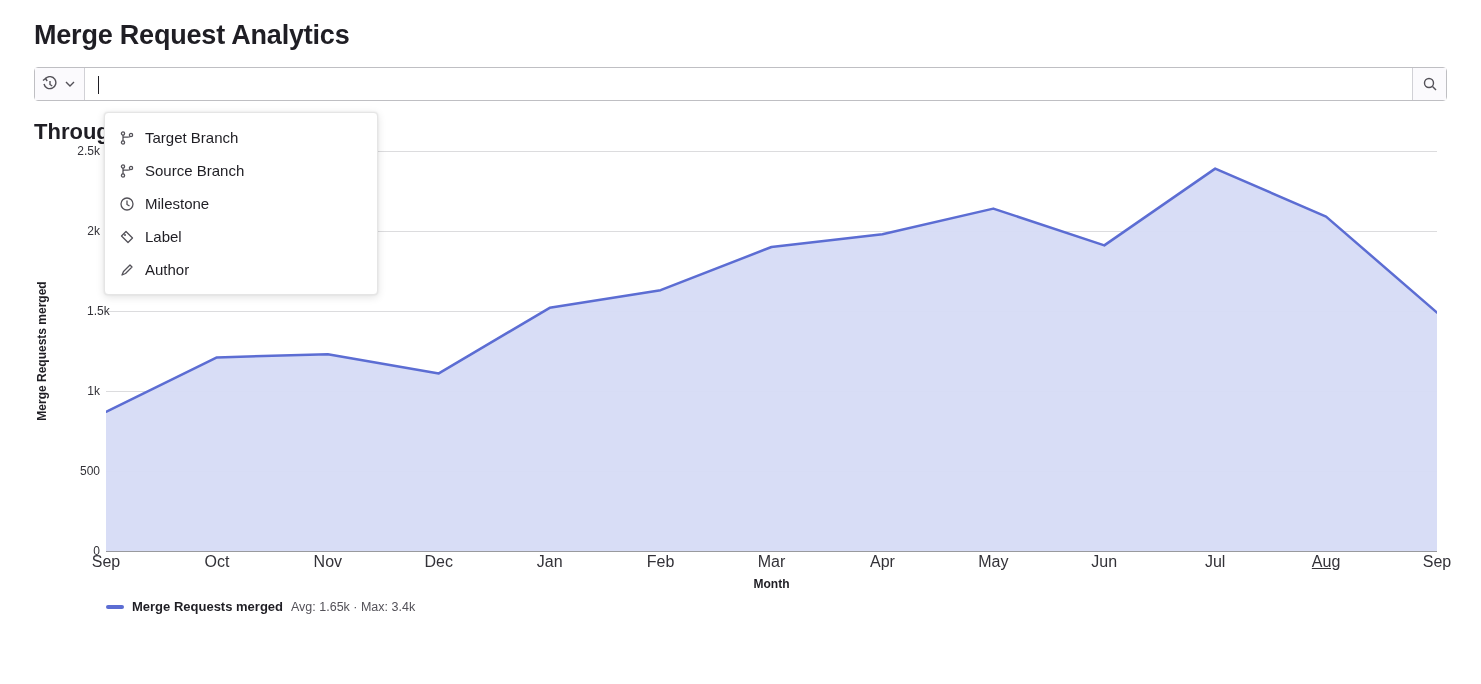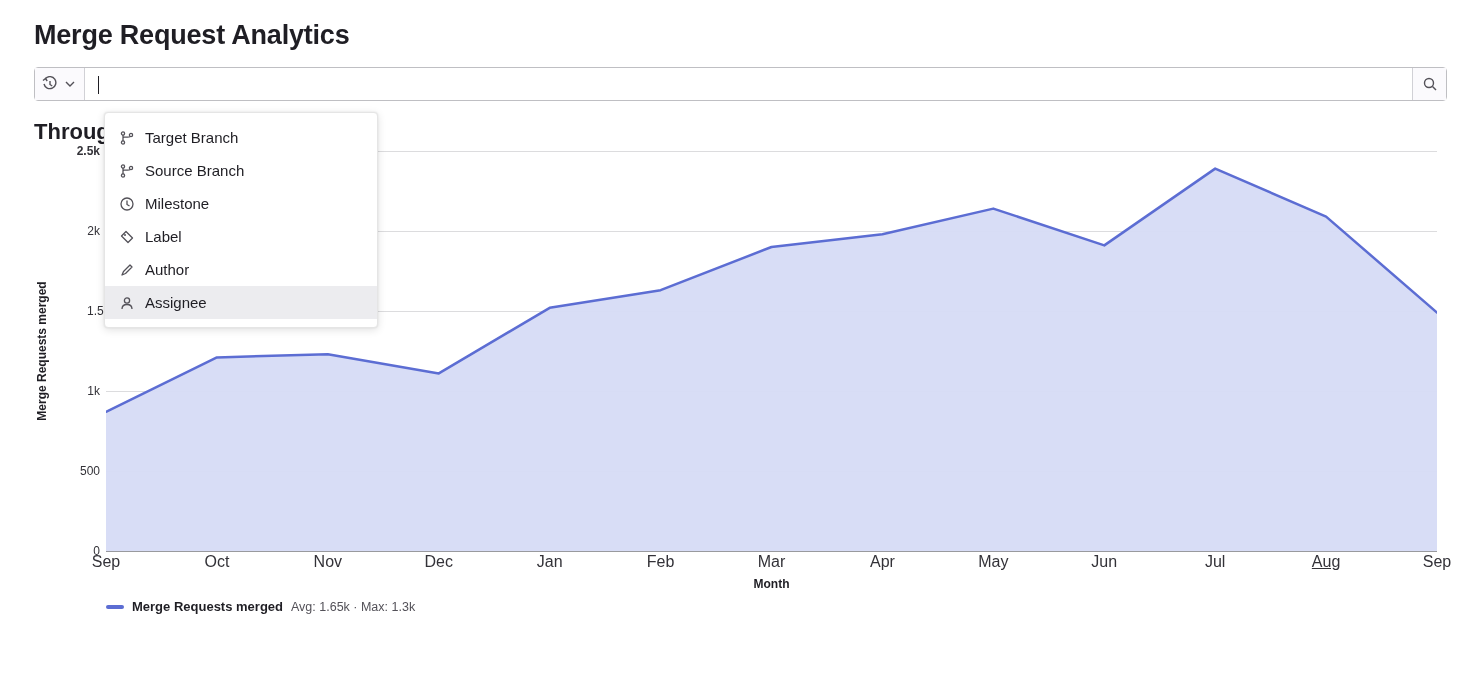--- a/index.html
+++ b/index.html
@@ -287,49 +287,40 @@
         <span>Label</span>
       </div>
       <div class="dd-item">
         <span class="dd-icon">
           <svg width="16" height="16" viewBox="0 0 16 16">
             <path d="M3 13 L4.5 9.5 L11 3 L13 5 L6.5 11.5 Z" fill="none" stroke="currentColor" stroke-width="1.3" stroke-linejoin="round"></path>
           </svg>
         </span>
         <span>Author</span>
       </div>
-      <div class="dd-item hovered">
-        <span class="dd-icon">
-          <svg width="16" height="16" viewBox="0 0 16 16">
-            <circle cx="8" cy="5.5" r="2.6" fill="none" stroke="currentColor" stroke-width="1.3"></circle>
-            <path d="M3 14 C3 10.8 5.2 9.5 8 9.5 C10.8 9.5 13 10.8 13 14" fill="none" stroke="currentColor" stroke-width="1.3"></path>
-          </svg>
-        </span>
-        <span>Assignee</span>
-      </div>
     </div>
 
   <div class="chart-wrap">
     <div class="y-axis-title">
       <span>Merge Requests merged</span>
     </div>
     <div class="plot-area" id="plot-area">
 
     <div class="grid-line axis" style="top: 400px;"></div>
         <div class="y-tick-label" style="bottom: 0px;">0</div>
         <div class="grid-line" style="top: 320px;"></div>
         <div class="y-tick-label" style="bottom: 80px;">500</div>
         <div class="grid-line" style="top: 240px;"></div>
         <div class="y-tick-label" style="bottom: 160px;">1k</div>
         <div class="grid-line" style="top: 160px;"></div>
         <div class="y-tick-label" style="bottom: 240px; padding-left: 41px;">1.5k</div>
         <div class="grid-line" style="top: 80px;"></div>
         <div class="y-tick-label" style="bottom: 320px;">2k</div>
         <div class="grid-line" style="top: 0px;"></div>
-        <div class="y-tick-label" style="bottom: 400px; font-weight: bold;">2.5k</div>
+        <div class="y-tick-label" style="bottom: 400px;">2.5k</div>
         <svg width="1331" height="400" viewBox="0 0 1331 400" preserveAspectRatio="none" style="position: absolute; left: 0px; top: 0px; width: 100%; height: 100%;">
           <path d="M0.0 260.8 L110.9 206.4 L221.8 203.2 L332.8 222.4 L443.7 156.8 L554.6 139.2 L665.5 96.0 L776.4 83.2 L887.3 57.6 L998.3 94.4 L1109.2 17.6 L1220.1 65.6 L1331.0 161.6 L 1331 400 L 0 400 Z" class="area-path"></path>
           <path d="M0.0 260.8 L110.9 206.4 L221.8 203.2 L332.8 222.4 L443.7 156.8 L554.6 139.2 L665.5 96.0 L776.4 83.2 L887.3 57.6 L998.3 94.4 L1109.2 17.6 L1220.1 65.6 L1331.0 161.6" class="line-path"></path>
         </svg>
       </div>
     <div class="x-tick-labels" id="x-ticks">
         <div class="x-tick-label" style="left: 0%;">Sep</div>
         <div class="x-tick-label" style="left: 8.33333%;">Oct</div>
         <div class="x-tick-label" style="left: 16.6667%;">Nov</div>
         <div class="x-tick-label" style="left: 25%;">Dec</div>
@@ -343,16 +334,16 @@
         <div class="x-tick-label" style="left: 91.6667%; text-decoration: underline;">Aug</div>
         <div class="x-tick-label" style="left: 100%;">Sep</div>
       </div>
     <div class="x-axis-title">Month</div>
   </div>
 
   <div class="legend">
     <span class="legend-swatch"></span>
     <span class="legend-name">Merge Requests merged</span>
     <span class="legend-stats">
-      <span>Avg: 1.65k</span><span> · </span><span>Max: 1.3k</span>
+      <span>Avg: 1.65k</span><span> · </span><span>Max: 3.4k</span>
     </span>
   </div>
 </div>
 
 </body></html>

